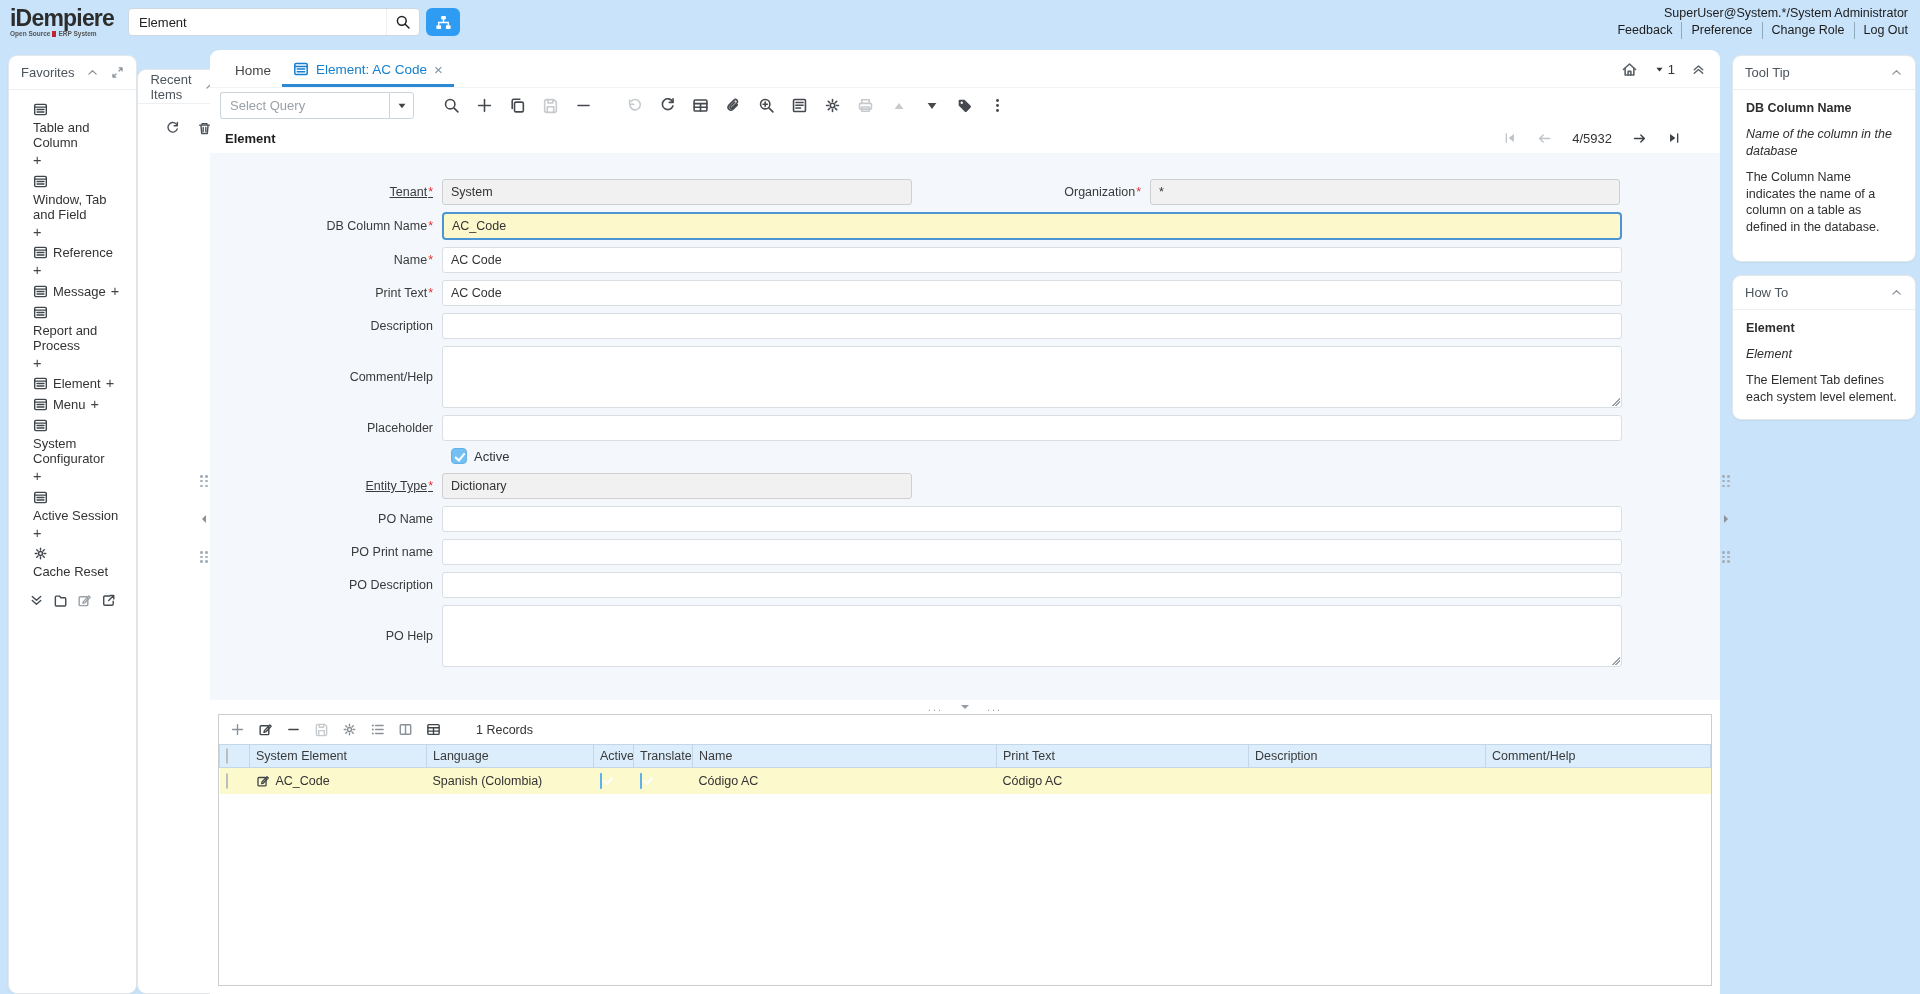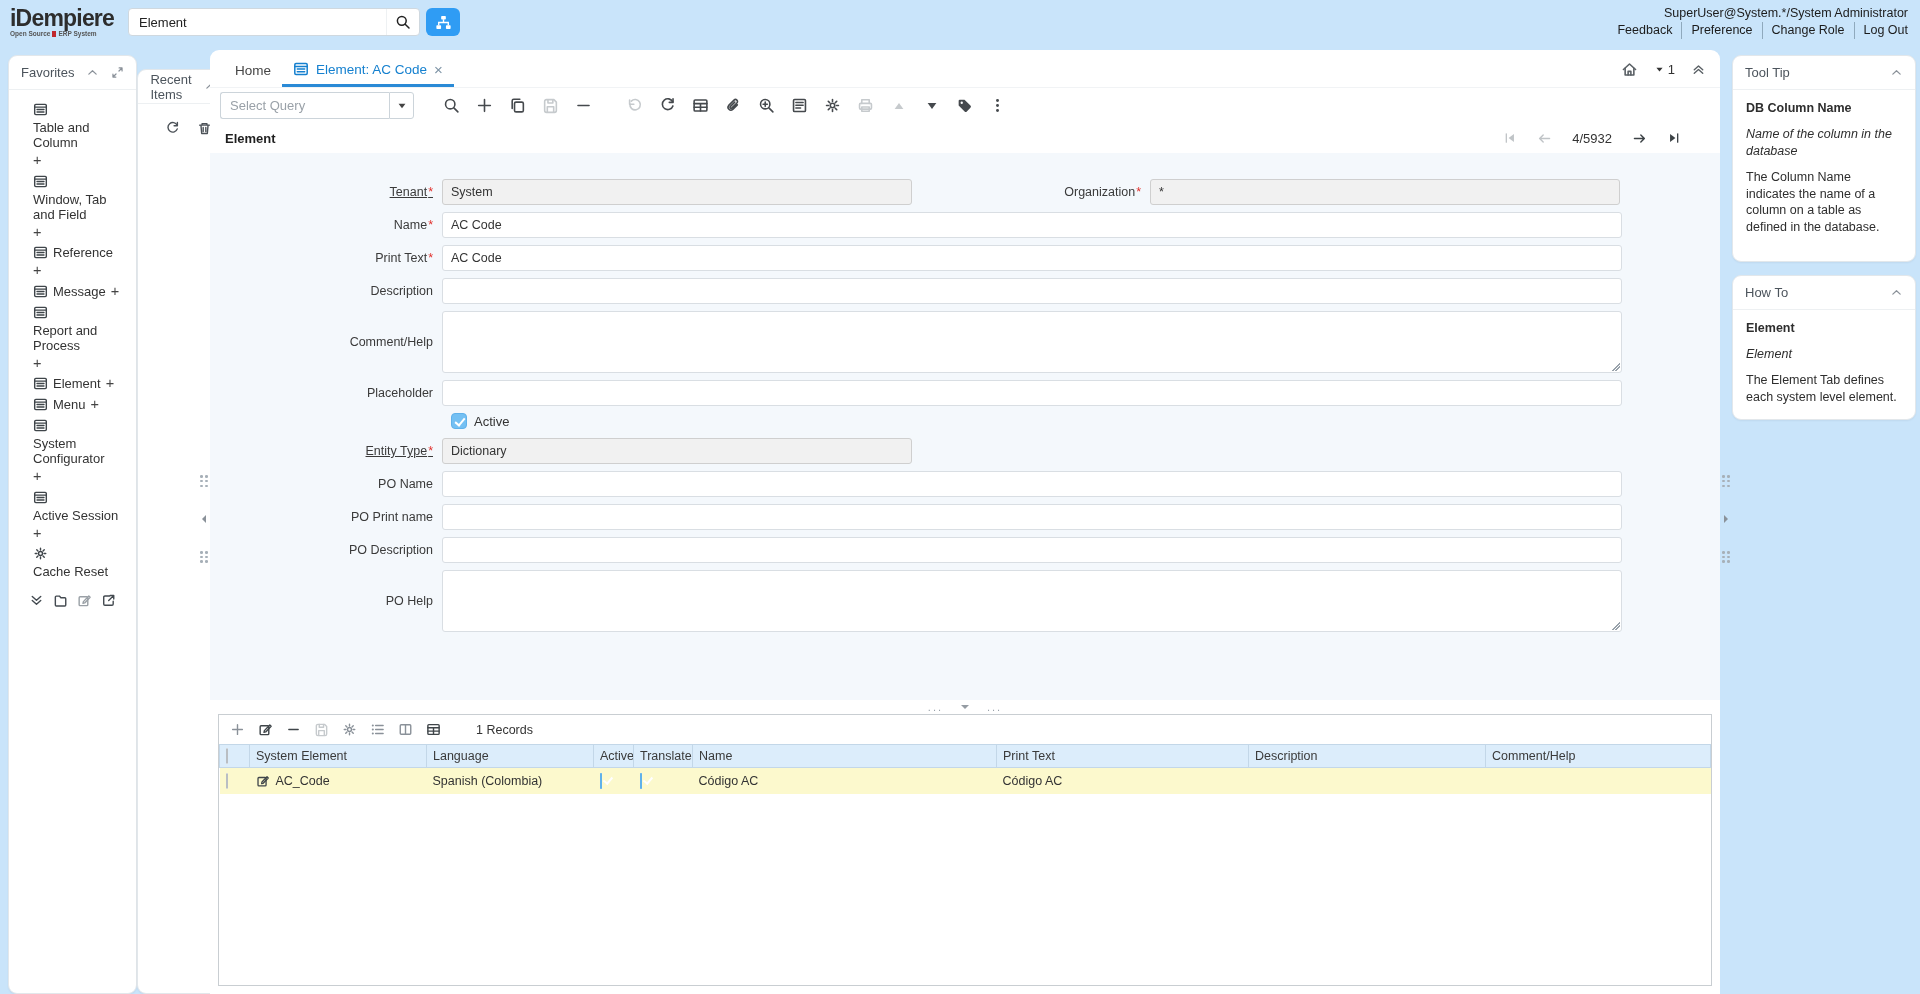--- a/index.html
+++ b/index.html
@@ -511,20 +511,24 @@
           </span>
       </div>
     </div>
 
     <div class="formarea">
       <div class="frow">
         <span class="flabel link"><span>Tenant</span><span class="req">*</span></span>
         <input class="fld ro w-half" value="System" style="">
         <span class="flabel2 link"><span>Organization</span><span class="req">*</span></span>
         <input class="fld ro w-half" value="*" style="">
+      </div>
+      <div class="frow">
+        <span class="flabel"><span>DB Column Name</span><span class="req">*</span></span>
+        <input class="fld focus w-full" value="AC_Code" style="">
       </div>
       <div class="frow">
         <span class="flabel"><span>Name</span><span class="req">*</span></span>
         <input class="fld w-full" value="AC Code" style="">
       </div>
       <div class="frow">
         <span class="flabel"><span>Print Text</span><span class="req">*</span></span>
         <input class="fld w-full" value="AC Code" style="">
       </div>
       <div class="frow">

